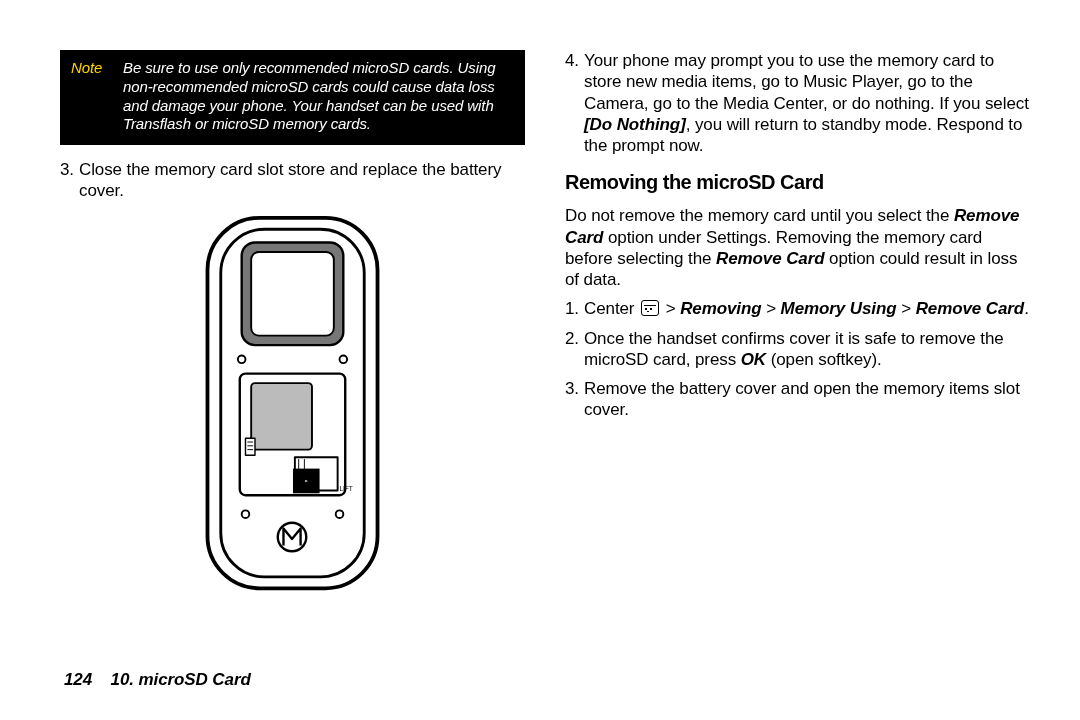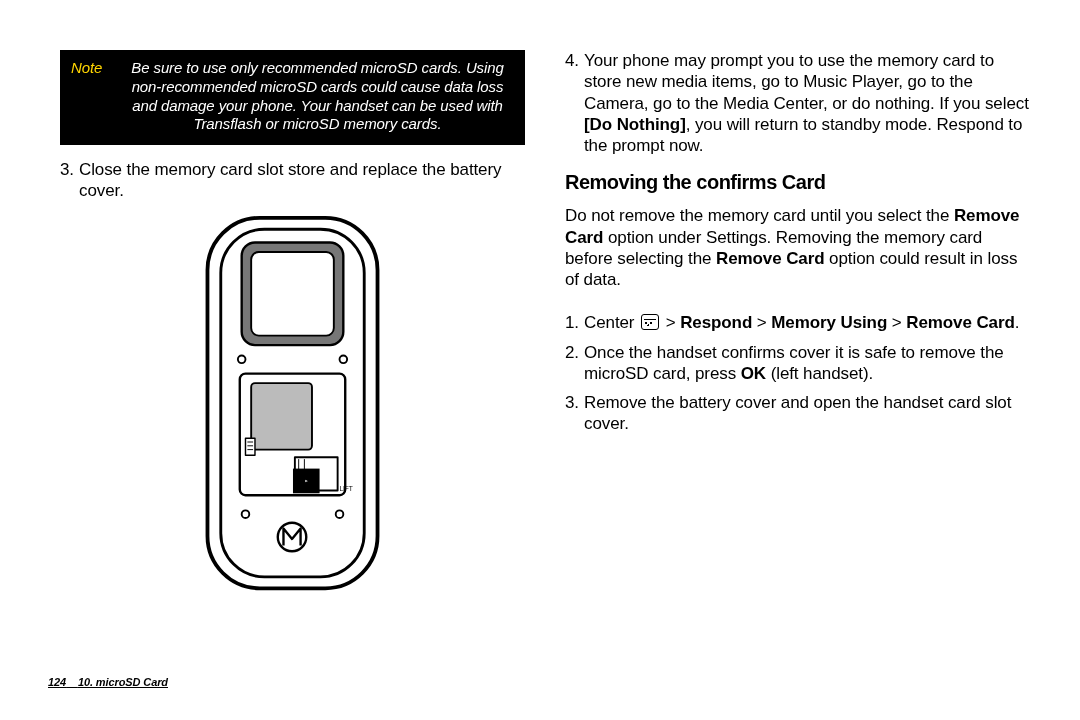--- a/index.html
+++ b/index.html
@@ -42,49 +42,47 @@
     min-width: 42px;
   }
   .note-text {
     background: #000;
     color: #fff;
     font-style: italic;
     font-size: 15px;
     line-height: 1.25;
     padding: 8px 12px 10px 0;
     flex: 1;
-    text-align: center;
   }
   .phone-wrap {
     display: flex;
     justify-content: center;
     margin-top: 12px;
   }
   svg.phone {
     width: 195px;
     height: 380px;
   }
   .h2 {
     font-weight: bold;
     font-size: 20px;
     letter-spacing: -0.5px;
     margin: 14px 0 10px 0;
   }
   .para {
-    margin-bottom: 22px;
-  }
-  .bi { font-weight: bold; }
+    margin-bottom: 8px;
+  }
+  .bi { font-style: italic; font-weight: bold; }
   .footer {
     position: absolute;
-    left: 48px;
+    left: 64px;
     bottom: 30px;
     font-style: italic;
     font-weight: bold;
-    font-size: 11px;
-    text-decoration: underline;
+    font-size: 17px;
   }
   .nav-icon {
     display: inline-flex;
     vertical-align: -2px;
     width: 16px; height: 14px;
     border: 1.5px solid #000;
     border-radius: 3px;
     position: relative;
     margin: 0 2px;
   }
@@ -164,43 +162,43 @@
 
   <div class="col">
 
     <div style="display:flex;">
       <div style="width:19px;">4.</div>
       <div style="flex:1;">
         <span>Your phone may prompt you to use the memory card to store new media items, go to Music Player, go to the Camera, go to the Media Center, or do nothing. If you select </span><span class="bi">[Do Nothing]</span><span>, you will return to standby mode. Respond to the prompt now.</span>
       </div>
     </div>
 
-    <div class="h2">Removing the confirms Card</div>
+    <div class="h2">Removing the microSD Card</div>
 
     <div class="para">
       <span>Do not remove the memory card until you select the </span><span class="bi">Remove Card</span><span> option under Settings. Removing the memory card before selecting the </span><span class="bi">Remove Card</span><span> option could result in loss of data.</span>
     </div>
 
     <div style="display:flex; margin-bottom:8px;">
       <div style="width:19px;">1.</div>
       <div style="flex:1;">
-        <span>Center </span><span class="nav-icon"></span><span> &gt; </span><span class="bi">Respond</span><span> &gt; </span><span class="bi">Memory Using</span><span> &gt; </span><span class="bi">Remove Card</span><span>.</span>
+        <span>Center </span><span class="nav-icon"></span><span> &gt; </span><span class="bi">Removing</span><span> &gt; </span><span class="bi">Memory Using</span><span> &gt; </span><span class="bi">Remove Card</span><span>.</span>
       </div>
     </div>
 
     <div style="display:flex; margin-bottom:8px;">
       <div style="width:19px;">2.</div>
       <div style="flex:1;">
-        <span>Once the handset confirms cover it is safe to remove the microSD card, press </span><span class="bi">OK</span><span> (left handset).</span>
+        <span>Once the handset confirms cover it is safe to remove the microSD card, press </span><span class="bi">OK</span><span> (open softkey).</span>
       </div>
     </div>
 
     <div style="display:flex;">
       <div style="width:19px;">3.</div>
-      <div style="flex:1;">Remove the battery cover and open the handset card slot cover.</div>
+      <div style="flex:1;">Remove the battery cover and open the memory items slot cover.</div>
     </div>
 
   </div>
 
   <div class="footer">
     <span>124</span>&nbsp;&nbsp;&nbsp;&nbsp;<span>10. microSD Card</span>
   </div>
 
 </div>
 

